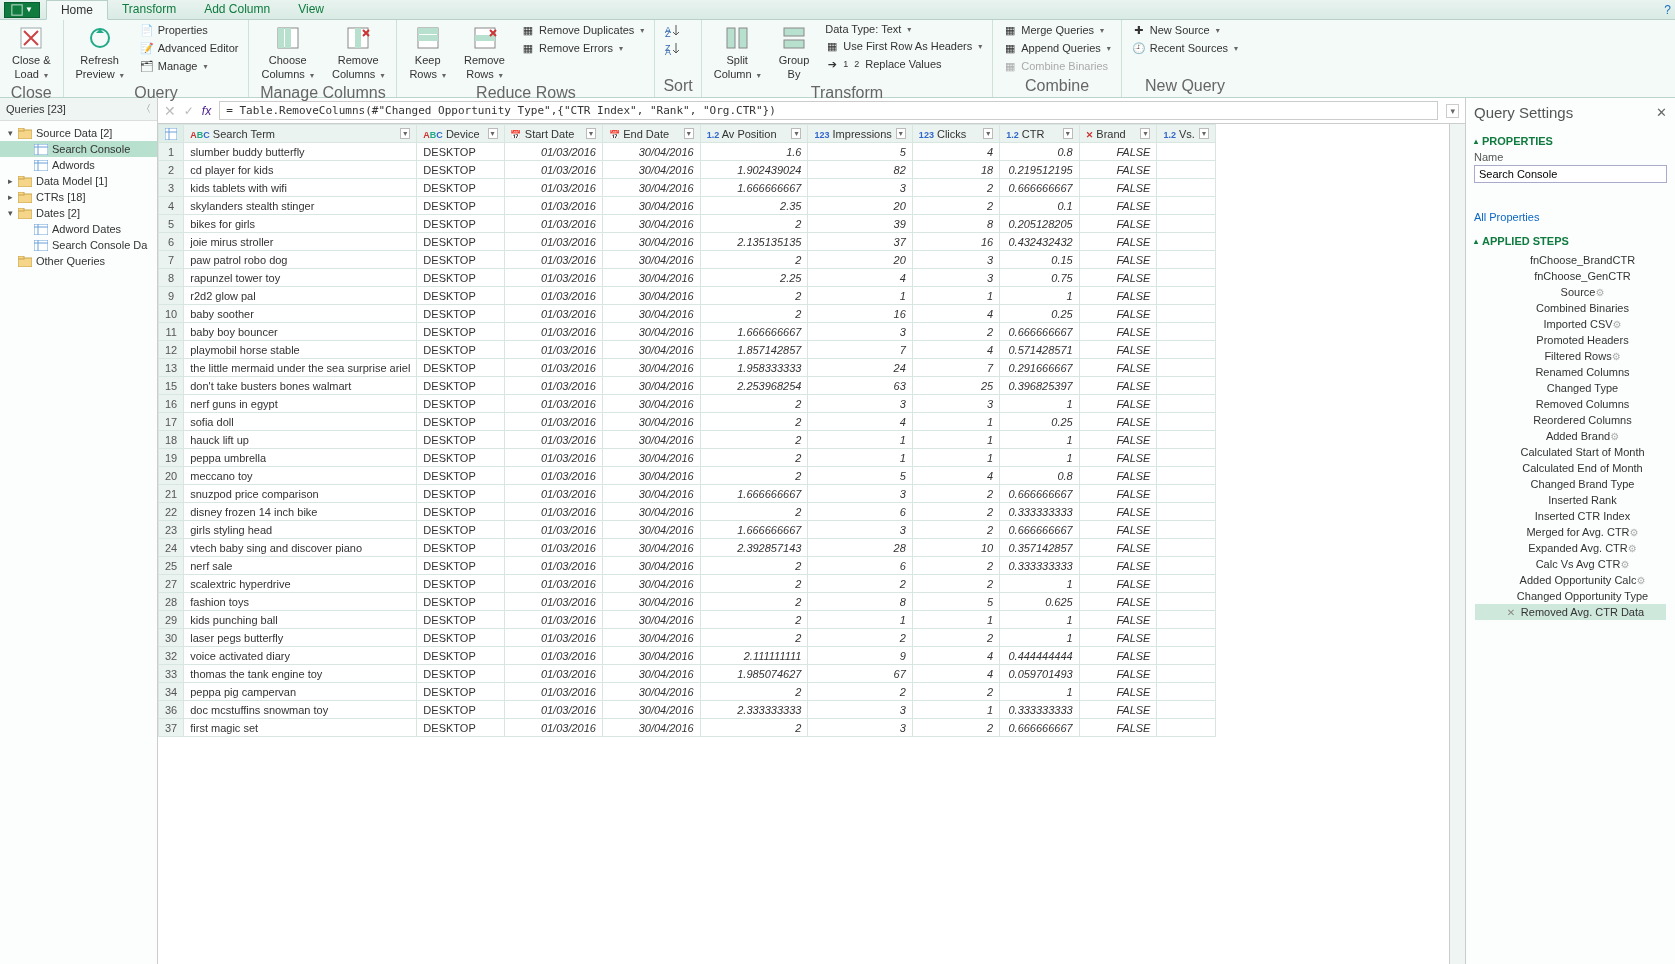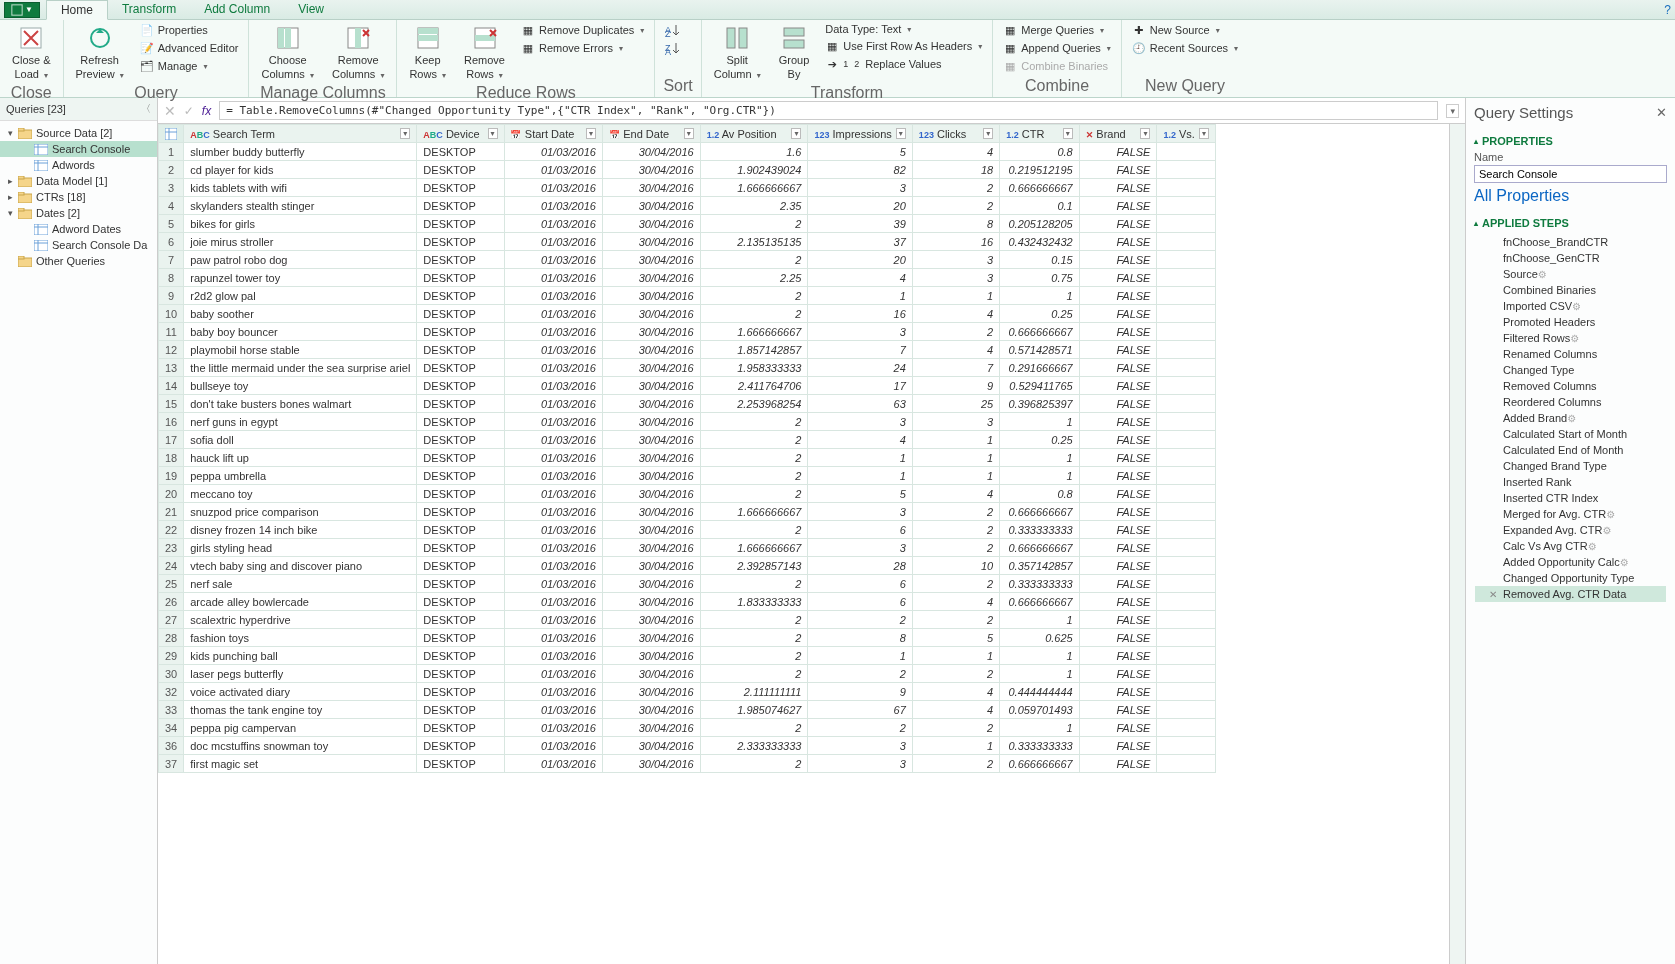--- a/index.html
+++ b/index.html
@@ -52,23 +52,23 @@
 .colhdr .typeico { font-size: 9px; color: #0f7b3f; font-weight: bold; }
 .colhdr .dd { font-size: 8px; color: #666; border: 1px solid #bbb; padding: 0 2px; background: #fff; }
 .vscroll { width: 16px; background: #eef5f2; border-left: 1px solid #ccc; }
 .settings { width: 210px; border-left: 1px solid #ccc; background: #fcfdfd; display: flex; flex-direction: column; padding: 6px 8px; }
 .settings-hdr { display: flex; justify-content: space-between; align-items: center; font-size: 15px; color: #555; margin-bottom: 8px; }
 .settings-hdr .close { font-size: 13px; color: #666; cursor: pointer; }
 .sect-hdr { font-size: 11px; font-weight: bold; color: #0f7b3f; margin: 6px 0 4px 0; display: flex; align-items: center; gap: 4px; }
 .sect-hdr .tri { font-size: 8px; }
 .prop-label { font-size: 11px; color: #555; margin-bottom: 2px; }
 .prop-input { width: 100%; border: 1px solid #aac; padding: 2px 4px; font-size: 11px; margin-bottom: 4px; }
-.link { color: #0b66c3; font-size: 16px; cursor: pointer; margin-bottom: 6px; display: inline-block; }
+.link { color: #0b66c3; font-size: 11px; cursor: pointer; margin-bottom: 6px; display: inline-block; margin-top: 24px; }
 .steps { border: 1px solid transparent; }
-.step { display: flex; align-items: center; justify-content: flex-start; padding: 2px 4px 2px 14px; font-size: 11px; cursor: pointer; }
+.step { display: flex; align-items: center; justify-content: center; padding: 2px 4px 2px 14px; font-size: 11px; cursor: pointer; }
 .step.sel { background: #cfe8dc; }
 .step .gear { color: #aaa; font-size: 10px; }
 .step .x { color: #888; margin-right: 4px; font-size: 10px; width: 10px; display: inline-block; }
 svg { display: block; }
 </style>
 </head>
 <body>
 
 <div class="titlebar">
   <div class="filebtn">
@@ -661,33 +661,20 @@
                 <td class="date">01/03/2016</td>
                 <td class="date">30/04/2016</td>
                 <td class="num">1.958333333</td>
                 <td class="num">24</td>
                 <td class="num">7</td>
                 <td class="num">0.291666667</td>
                 <td class="num">FALSE</td>
                 <td class="num"></td>
               </tr>
               <tr>
-                <td class="rownum">14</td>
-                <td class="txt">bullseye toy</td>
-                <td class="txt">DESKTOP</td>
-                <td class="date">01/03/2016</td>
-                <td class="date">30/04/2016</td>
-                <td class="num">2.411764706</td>
-                <td class="num">17</td>
-                <td class="num">9</td>
-                <td class="num">0.529411765</td>
-                <td class="num">FALSE</td>
-                <td class="num"></td>
-              </tr>
-              <tr>
                 <td class="rownum">15</td>
                 <td class="txt">don't take busters bones walmart</td>
                 <td class="txt">DESKTOP</td>
                 <td class="date">01/03/2016</td>
                 <td class="date">30/04/2016</td>
                 <td class="num">2.253968254</td>
                 <td class="num">63</td>
                 <td class="num">25</td>
                 <td class="num">0.396825397</td>
                 <td class="num">FALSE</td>
@@ -813,33 +800,20 @@
               <tr>
                 <td class="rownum">25</td>
                 <td class="txt">nerf sale</td>
                 <td class="txt">DESKTOP</td>
                 <td class="date">01/03/2016</td>
                 <td class="date">30/04/2016</td>
                 <td class="num">2</td>
                 <td class="num">6</td>
                 <td class="num">2</td>
                 <td class="num">0.333333333</td>
-                <td class="num">FALSE</td>
-                <td class="num"></td>
-              </tr>
-              <tr>
-                <td class="rownum">26</td>
-                <td class="txt">arcade alley bowlercade</td>
-                <td class="txt">DESKTOP</td>
-                <td class="date">01/03/2016</td>
-                <td class="date">30/04/2016</td>
-                <td class="num">1.833333333</td>
-                <td class="num">6</td>
-                <td class="num">4</td>
-                <td class="num">0.666666667</td>
                 <td class="num">FALSE</td>
                 <td class="num"></td>
               </tr>
               <tr>
                 <td class="rownum">27</td>
                 <td class="txt">scalextric hyperdrive</td>
                 <td class="txt">DESKTOP</td>
                 <td class="date">01/03/2016</td>
                 <td class="date">30/04/2016</td>
                 <td class="num">2</td>

